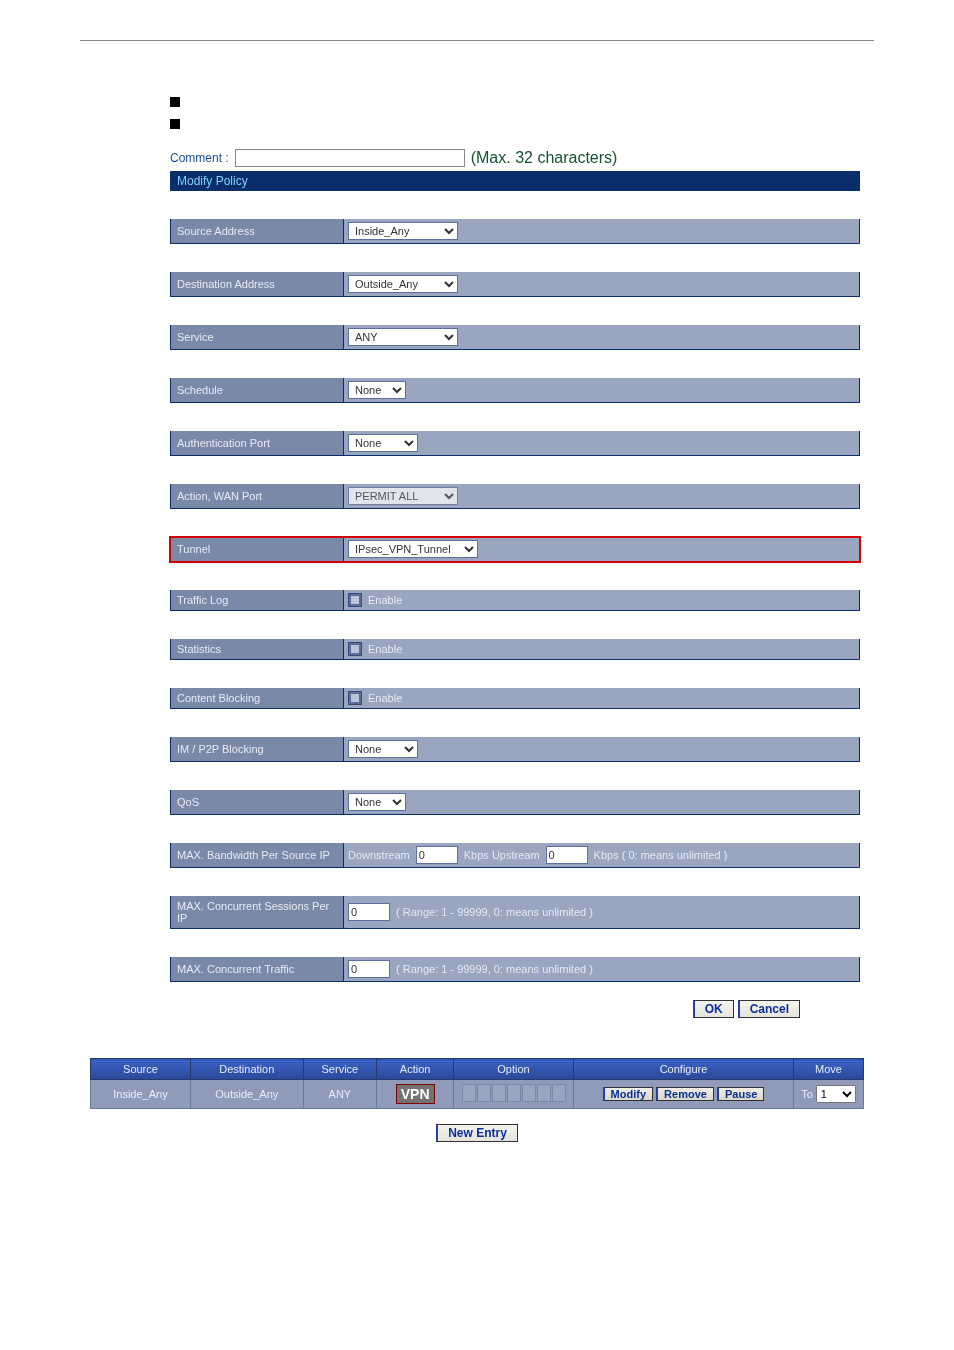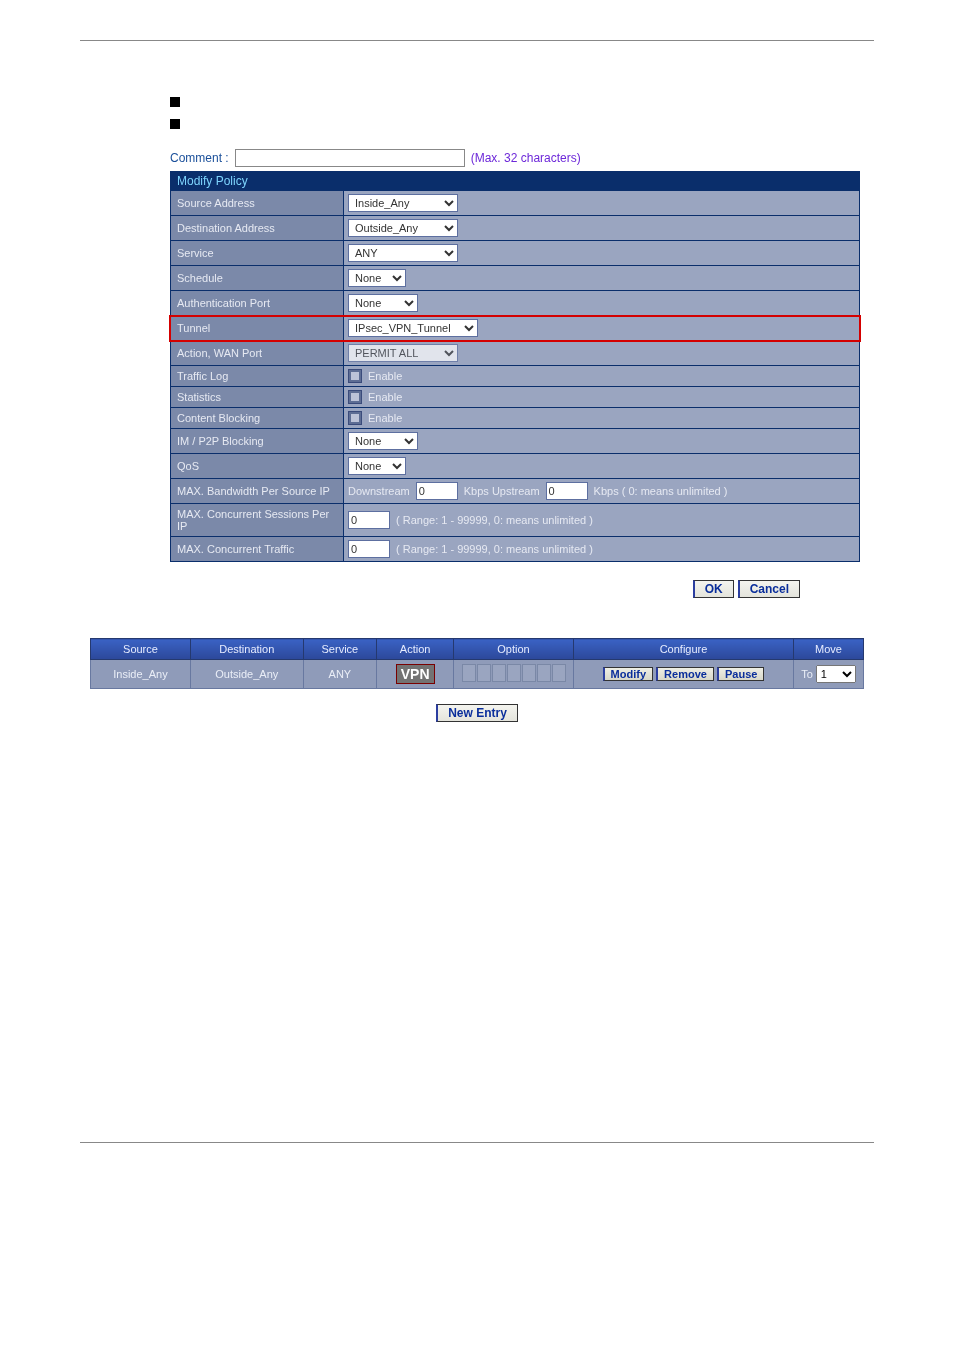--- a/index.html
+++ b/index.html
@@ -12,36 +12,37 @@
     color: #000;
   }
   .top-rule { border-top: 1px solid #888; margin-bottom: 50px; }
   .bullets { margin-left: 90px; margin-bottom: 10px; }
   .bullet-row { display: flex; align-items: center; gap: 12px; height: 22px; }
   .bullet-sq { width: 10px; height: 10px; background: #000; display: inline-block; }
 
   .form-wrap { margin-left: 90px; margin-right: 0; width: 690px; }
   .comment-row { display: flex; align-items: center; gap: 6px; padding: 4px 0; color: #1a4f9a; font-size: 12px; }
   .comment-row input { width: 230px; height: 18px; border: 1px solid #888; font-size:11px; padding:1px 2px;}
-  .comment-max { color: #6d28d9; font-size: 12px; }
+  .comment-max { color: #14532d; font-size: 16px; }
 
   .section-bar {
     background: #0a2e6b;
     color: #7dd3fc;
     font-size: 12px;
     padding: 3px 6px;
     border-left: 1px solid #0a2e6b;
     border-right: 1px solid #0a2e6b;
   }
 
   .form-row {
     display: flex;
     border-left: 1px solid #0a2e6b;
     border-right: 1px solid #0a2e6b;
     border-bottom: 1px solid #0a2e6b;
+    margin-top: 28px;
   }
   .form-label {
     width: 173px;
     background: #7b89a9;
     color: #e6e9f2;
     font-size: 11px;
     padding: 4px 6px;
     display: flex;
     align-items: center;
     border-right: 1px solid #0a2e6b;
@@ -149,31 +150,31 @@
       </div>
   </div>
 
   <div class="form-row">
     <div class="form-label">Authentication Port</div>
     <div class="form-field">
         <select class="select-mid"><option>None</option></select>
       </div>
   </div>
 
+  <div class="form-row">
+    <div class="form-label">Action, WAN Port</div>
+    <div class="form-field">
+        <select class="select-wide select-disabled" disabled=""><option>PERMIT ALL</option></select>
+      </div>
+  </div>
+
   <div class="form-row hl-red">
     <div class="form-label">Tunnel</div>
     <div class="form-field">
         <select style="width:130px"><option>IPsec_VPN_Tunnel</option></select>
-      </div>
-  </div>
-
-  <div class="form-row">
-    <div class="form-label">Action, WAN Port</div>
-    <div class="form-field">
-        <select class="select-wide select-disabled" disabled=""><option>PERMIT ALL</option></select>
       </div>
   </div>
 
   <div class="form-row">
     <div class="form-label">Traffic Log</div>
     <div class="form-field">
         <span class="chk"></span>
         <span>Enable</span>
       </div>
   </div>

